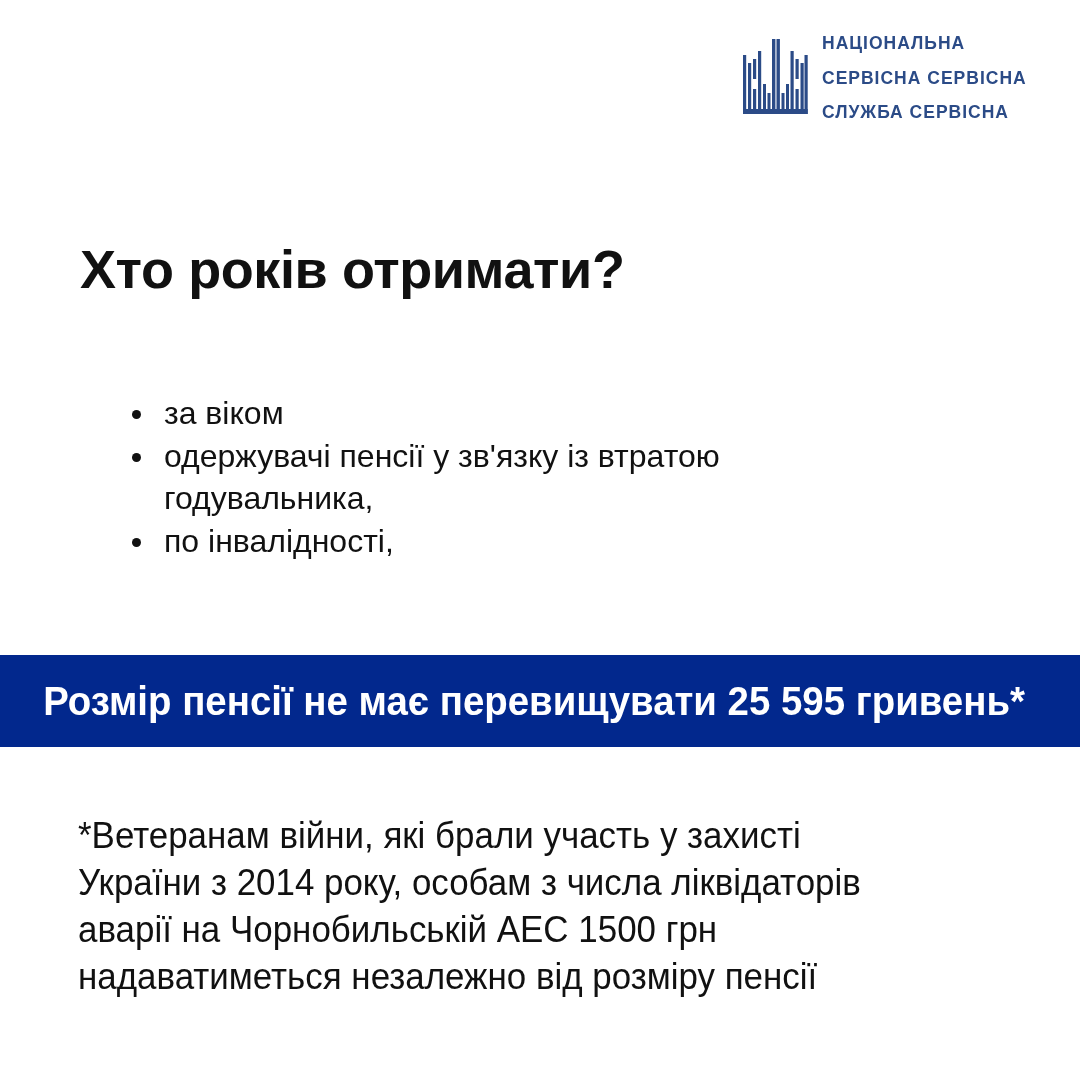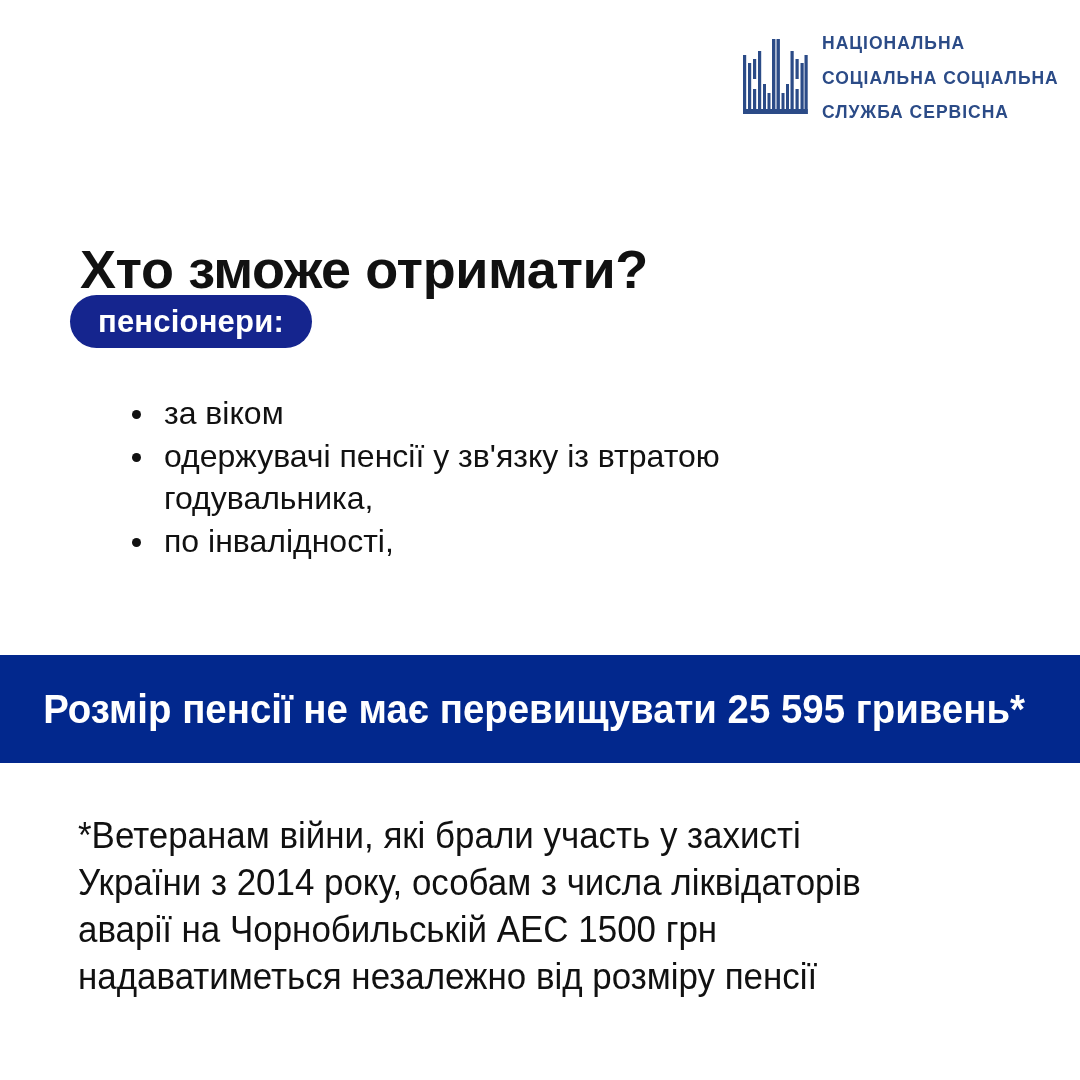--- a/index.html
+++ b/index.html
@@ -115,21 +115,21 @@
     border-radius: 50%;
     background: #111111;
   }
 
   
   .banner {
     position: absolute;
     left: 0;
     top: 655px;
     width: 1080px;
-    height: 108px;
+    height: 92px;
     background: #02288d;
     display: flex;
     align-items: center;
   }
   .banner-text {
     color: #ffffff;
     font-size: 40px;
     font-weight: 700;
     padding-left: 45px;
     letter-spacing: 0px;
@@ -183,28 +183,27 @@
         <rect x="53.5" y="22" width="3.2" height="20"></rect>
         <rect x="53.5" y="52" width="3.2" height="25"></rect>
         <rect x="58.5" y="26" width="3.2" height="51"></rect>
         <rect x="62.5" y="18" width="3.2" height="59"></rect>
 
         <rect x="1" y="72" width="64.7" height="5"></rect>
       </g>
     </svg>
     <div class="logo-text">
       <div class="logo-line">НАЦІОНАЛЬНА</div>
-      <div class="logo-line">СОЦІАЛЬНА СОЦІАЛЬНА</div>
+      <div class="logo-line">СЕРВІСНА СЕРВІСНА</div>
       <div class="logo-line">СЛУЖБА СЕРВІСНА</div>
     </div>
   </div>
 
-  <h1 class="title">Хто зможе отримати?</h1>
-
-  <div class="badge">пенсіонери:</div>
+  <h1 class="title">Хто років отримати?</h1>
+
 
   <ul class="bullets">
     <li>за віком</li>
     <li>одержувачі пенсії у зв'язку із втратою годувальника,</li>
     <li>по інвалідності,</li>
   </ul>
 
   <div class="banner">
     <div class="banner-text">Розмір пенсії не має перевищувати 25 595 гривень*</div>
   </div>

